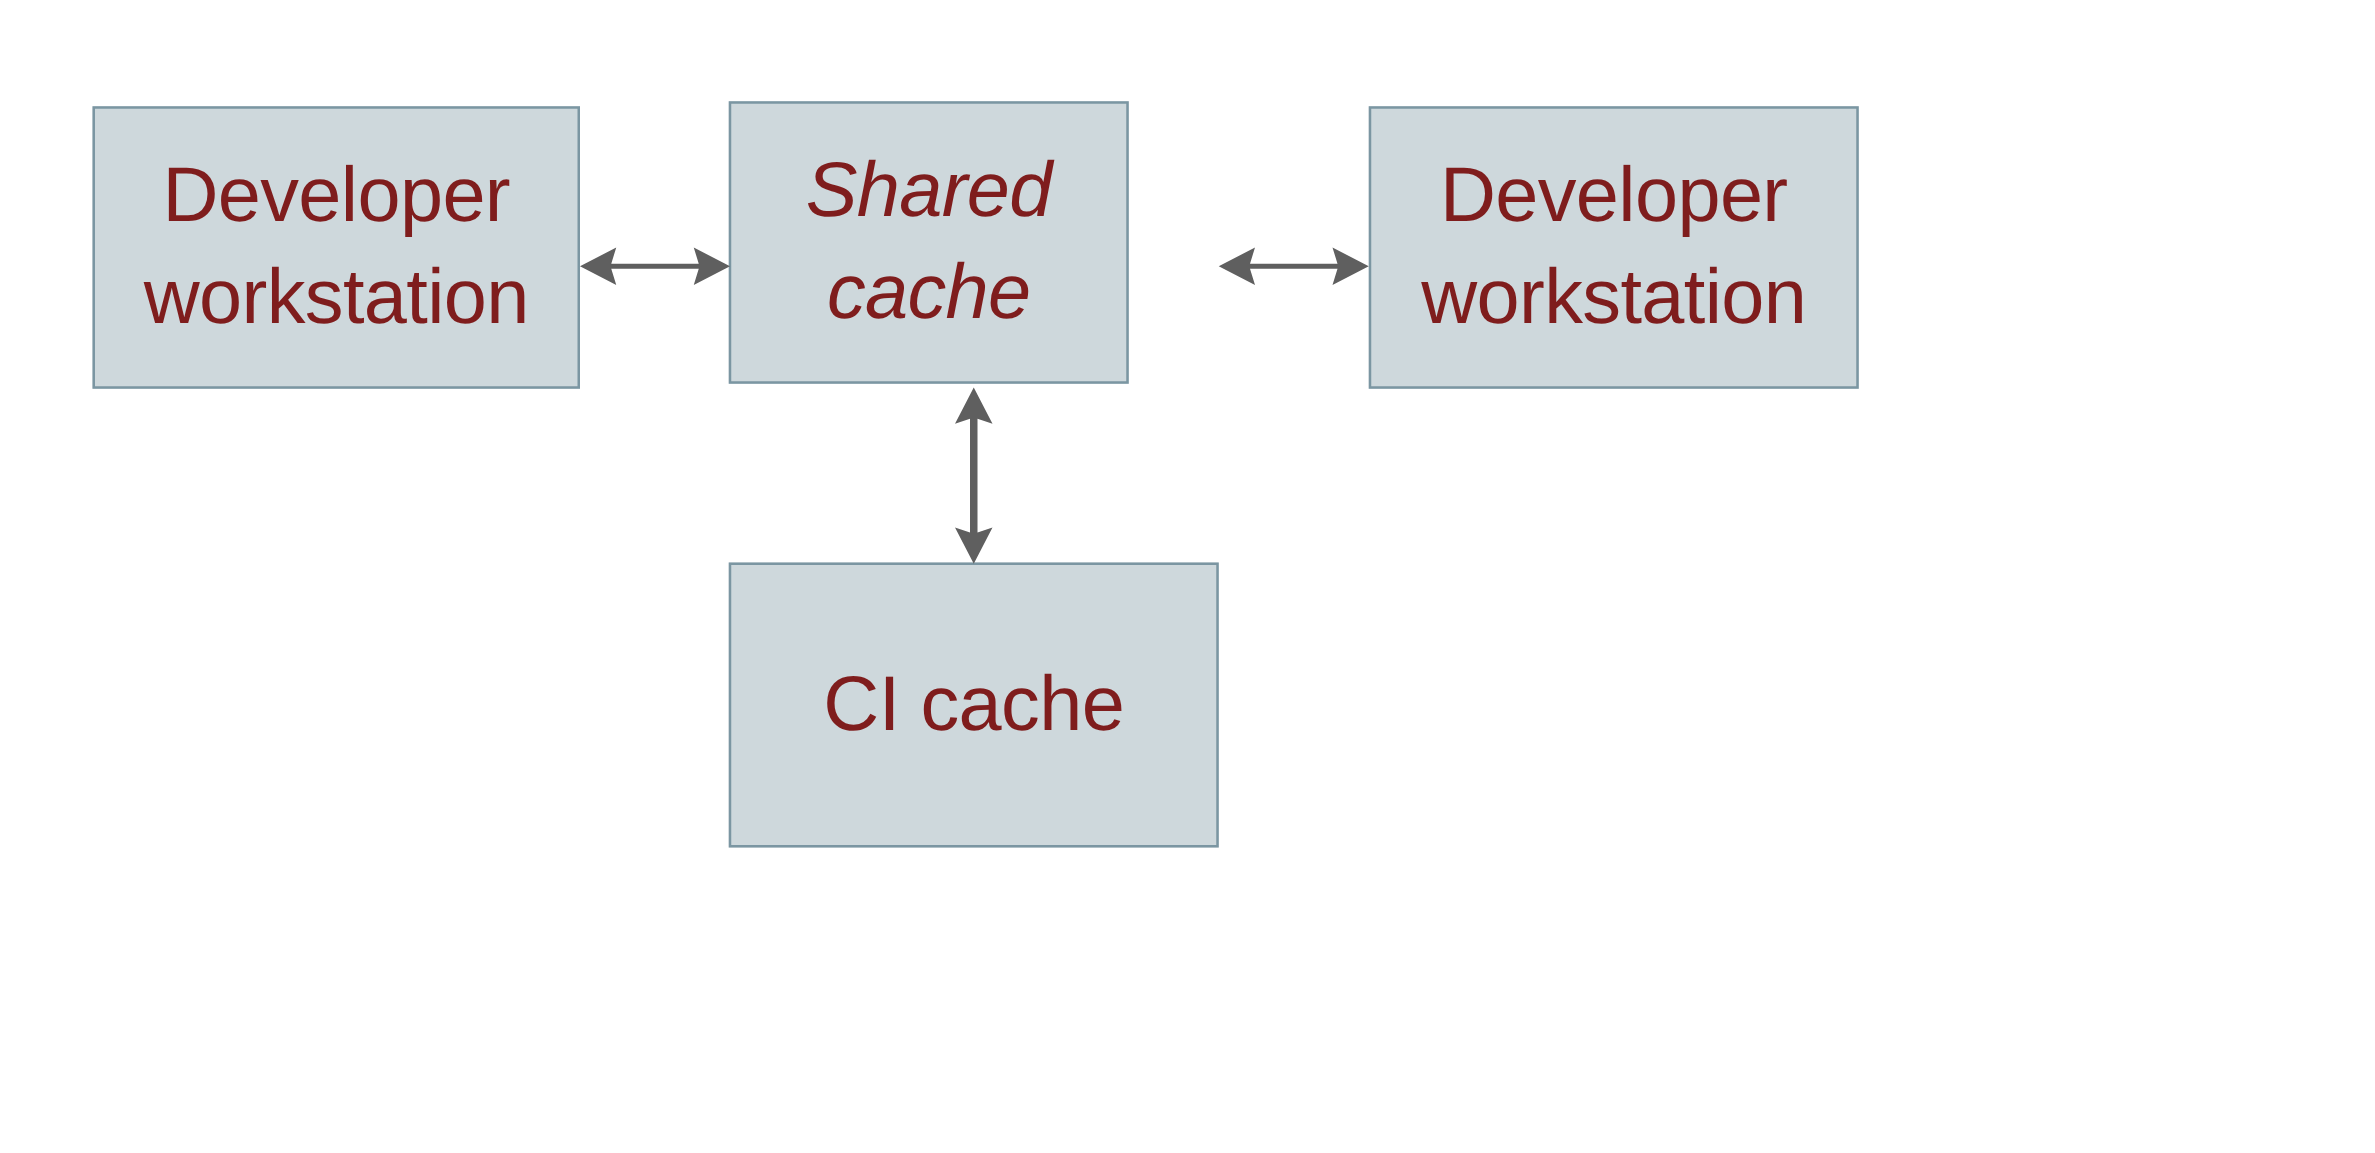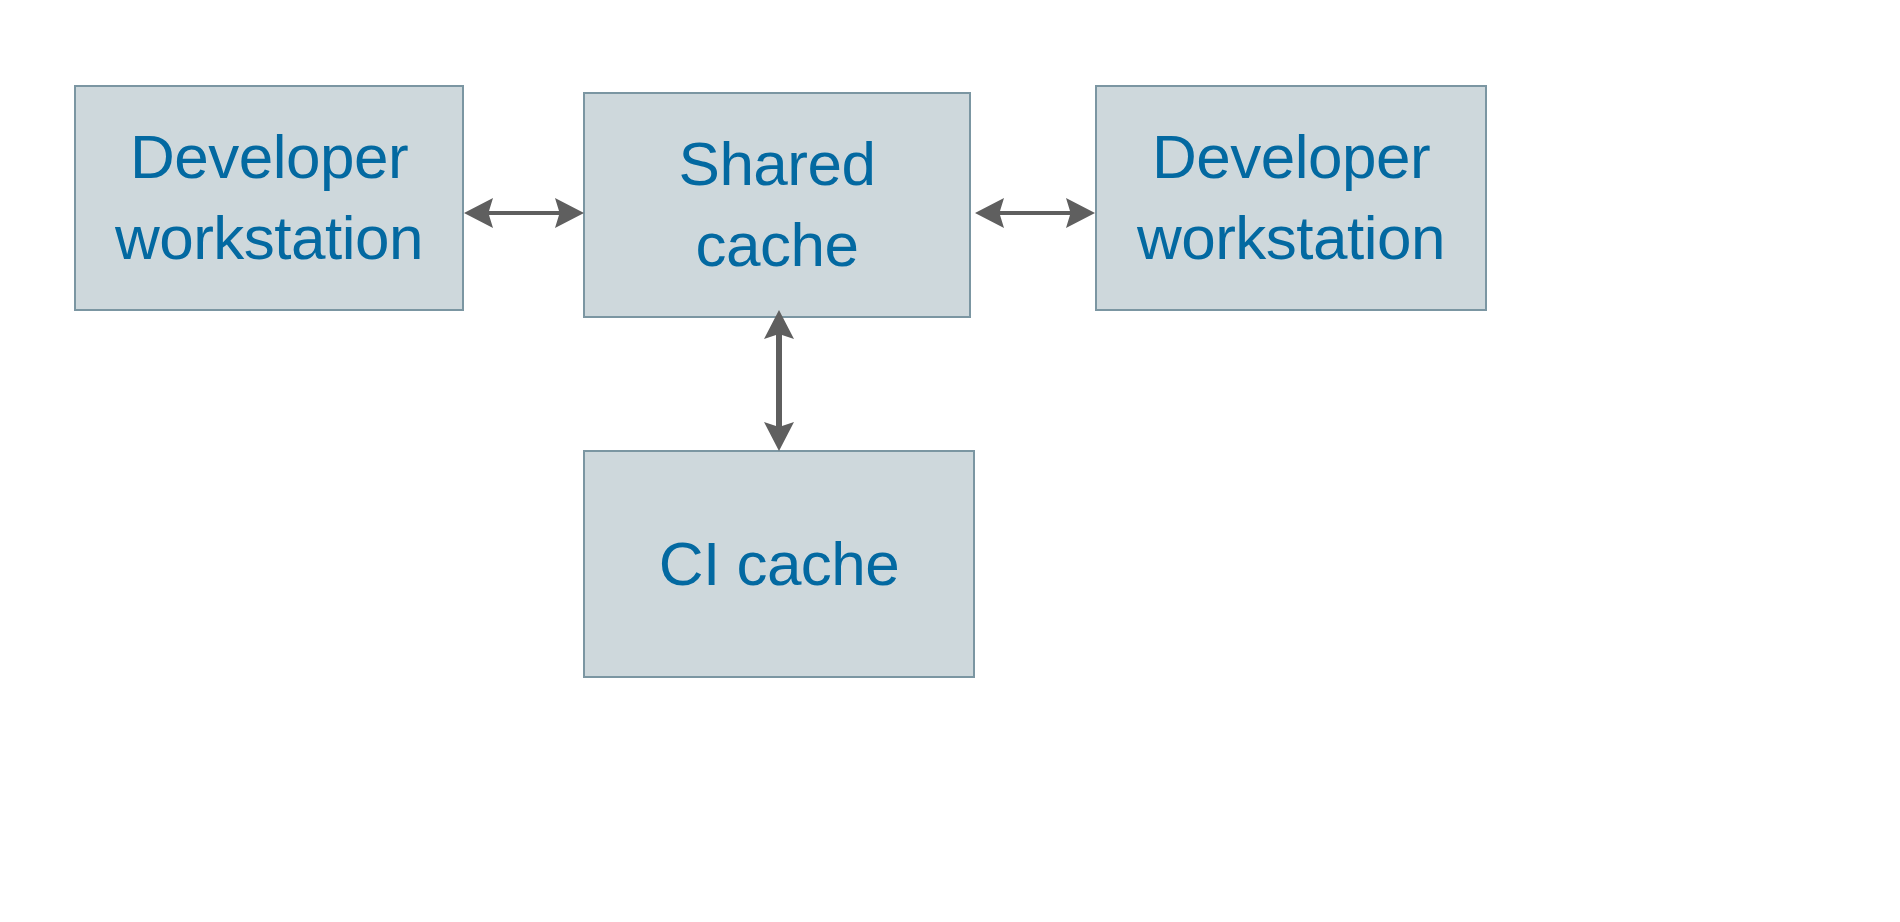--- a/index.html
+++ b/index.html
@@ -25,29 +25,29 @@
     background: #ced8dc;
     border: 2px solid #7b96a2;
     display: flex;
     align-items: center;
     justify-content: center;
     text-align: center;
   }
   .node-label {
     font-size: 62px;
     line-height: 1.30;
-    color: #0369a1;
+    color: #7f1d1d;
     font-weight: 400;
     letter-spacing: -0.5px;
     white-space: pre-line;
     padding: 0 6px;
   }
   
   #node-dev-left   { left: 74px;   top: 85px;  width: 390px; height: 226px; }
-  #node-shared     { left: 583px;  top: 92px;  width: 388px; height: 226px; }
+  #node-shared     { left: 583px;  top: 81px;  width: 320px; height: 226px; font-style: italic; }
   #node-dev-right  { left: 1095px; top: 85px;  width: 392px; height: 226px; }
   #node-ci         { left: 583px;  top: 450px; width: 392px; height: 228px; }
 
   .connector {
     position: absolute;
   }
   #conn-left-shared  { left: 463px;  top: 178px; width: 122px; height: 70px; }
   #conn-shared-right { left: 974px;  top: 178px; width: 122px; height: 70px; }
   #conn-shared-ci    { left: 744px;  top: 309px; width: 70px;  height: 143px; }
 

